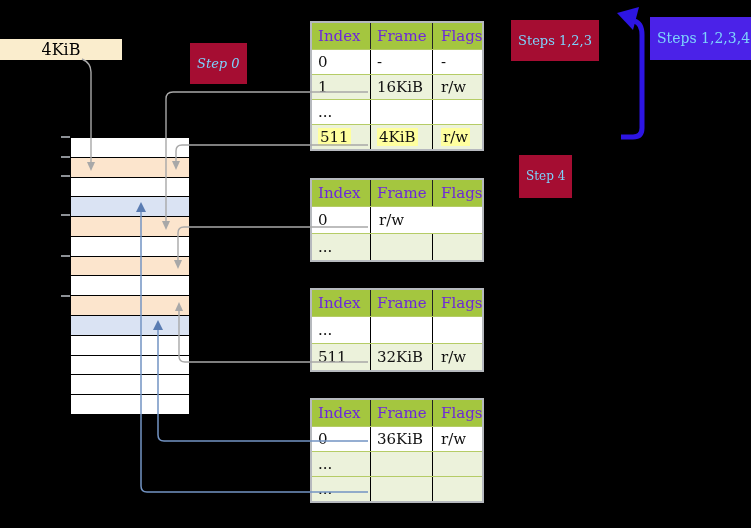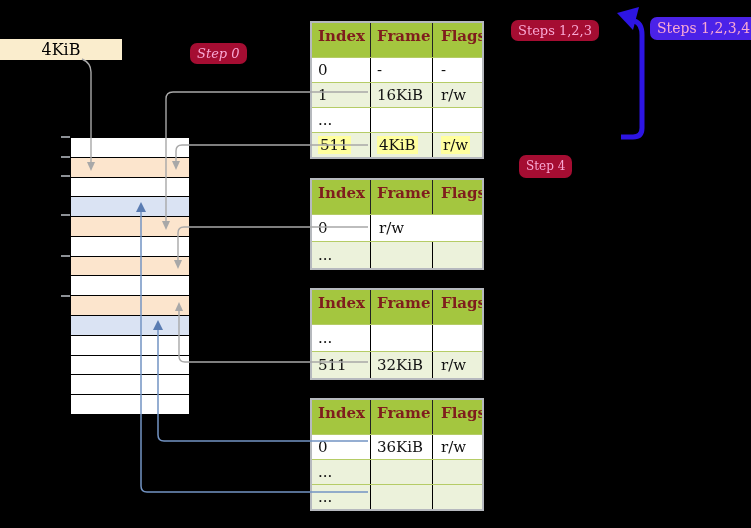--- a/index.html
+++ b/index.html
@@ -20,22 +20,22 @@
     --c-tick:#8d9196;
   }
   html,body{margin:0;padding:0;}
   body{
     width:751px;height:528px;position:relative;overflow:hidden;
     background:var(--c-bg);
     font-family:"DejaVu Serif","Liberation Serif",serif;
   }
   
   .badge{
-    position:absolute;color:#f9a8d4;white-space:nowrap;
-    border-radius:7px;padding:3px 7px;font-size:13px;line-height:15px;
+    position:absolute;color:#7dd3fc;white-space:nowrap;
+    border-radius:0;padding:13px 7px;font-size:13px;line-height:15px;
   }
   .badge.red{background:var(--c-red);}
   .badge.violet{background:var(--c-violet);font-size:14px;line-height:17px;}
   #lbl-4kib{
     position:absolute;left:0;top:39px;width:122px;height:21px;
     background:var(--c-wheat);color:#000;text-align:center;
     font-size:16px;line-height:21px;
   }
   #lbl-step0{left:190px;top:43px;font-style:italic;}
   #lbl-steps123{left:511px;top:20px;}
@@ -56,22 +56,22 @@
     position:absolute;left:61px;width:9px;height:2px;
     background:var(--c-tick);
   }
   
   .ptable{
     position:absolute;left:310px;width:170px;
     border:2px solid var(--c-tborder);box-sizing:content-box;
     background:#fff;font-size:15px;color:#111;
   }
   .ptable .hrow{
-    display:flex;background:var(--c-header);color:#7f1d1d;
-    font-weight:bold;height:34px;line-height:26px;
+    display:flex;background:var(--c-header);color:#6d28d9;
+    font-weight:normal;height:26px;line-height:26px;
   }
   .ptable .brow{display:flex;line-height:24px;}
   .ptable.rh25 .brow{height:25px;line-height:24px;}
   .ptable.rh27 .brow{height:27px;line-height:26px;}
   .ptable .brow{border-top:1px solid var(--c-rowline);box-sizing:border-box;}
   .ptable .brow.shade{background:var(--c-rowgreen);}
   .cell{box-sizing:border-box;padding-left:6px;overflow:hidden;white-space:nowrap;}
   .cell.c0{width:58px;}
   .cell.c1{width:62px;border-left:1px solid #000;}
   .cell.c2{width:50px;border-left:1px solid #000;padding-left:8px;}

